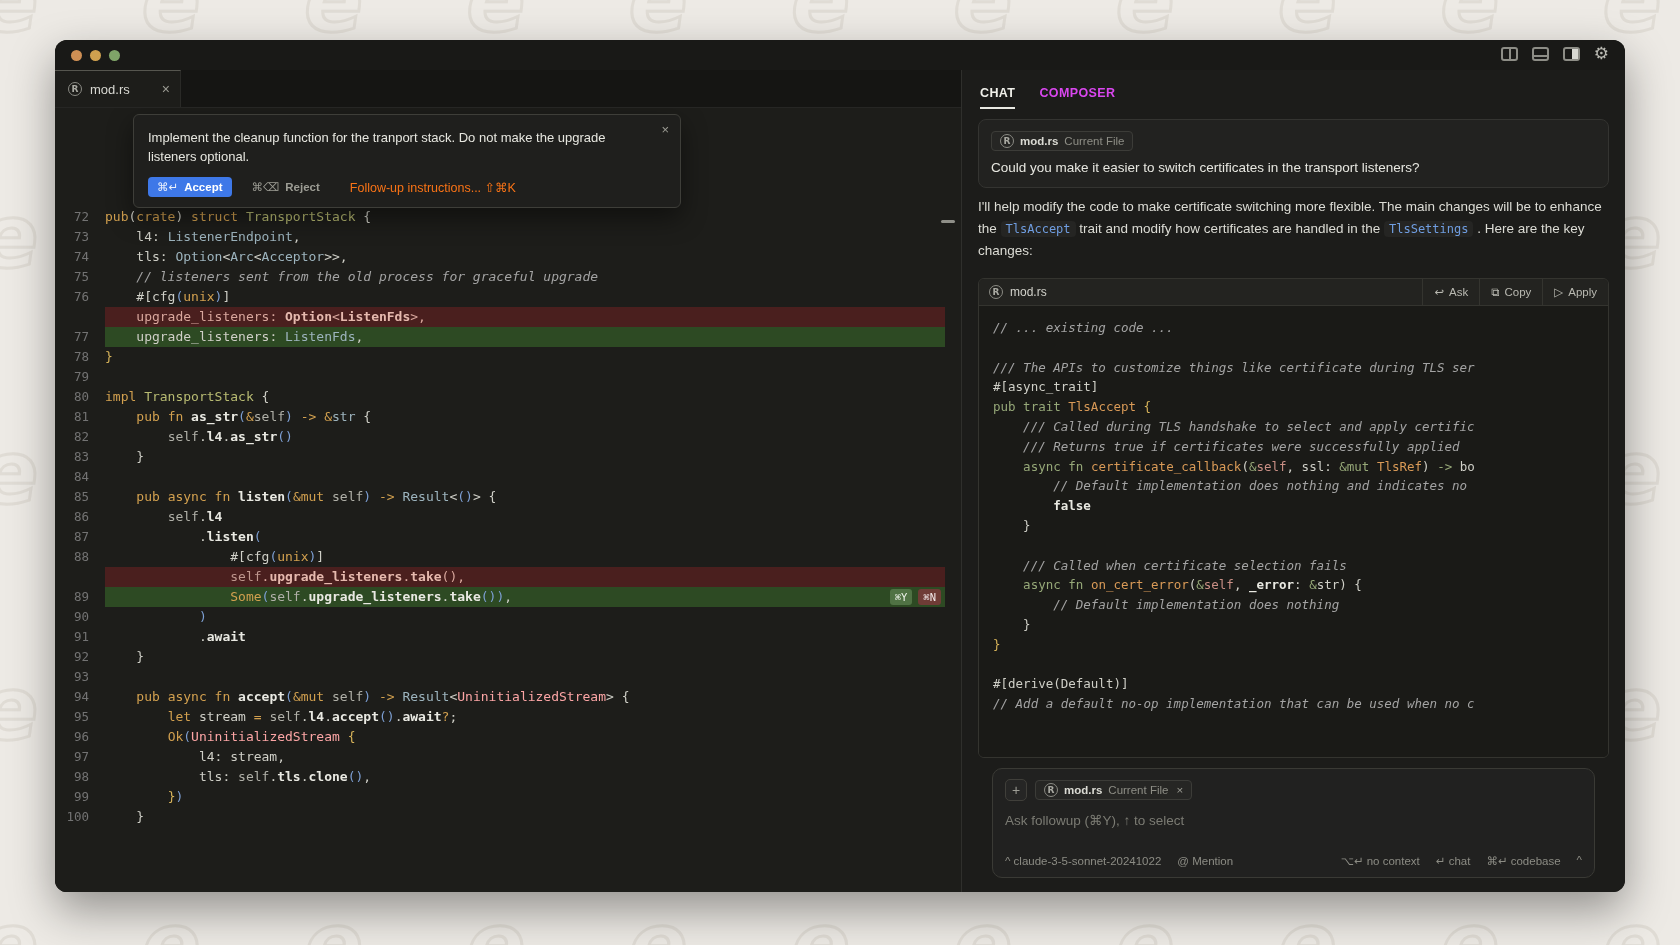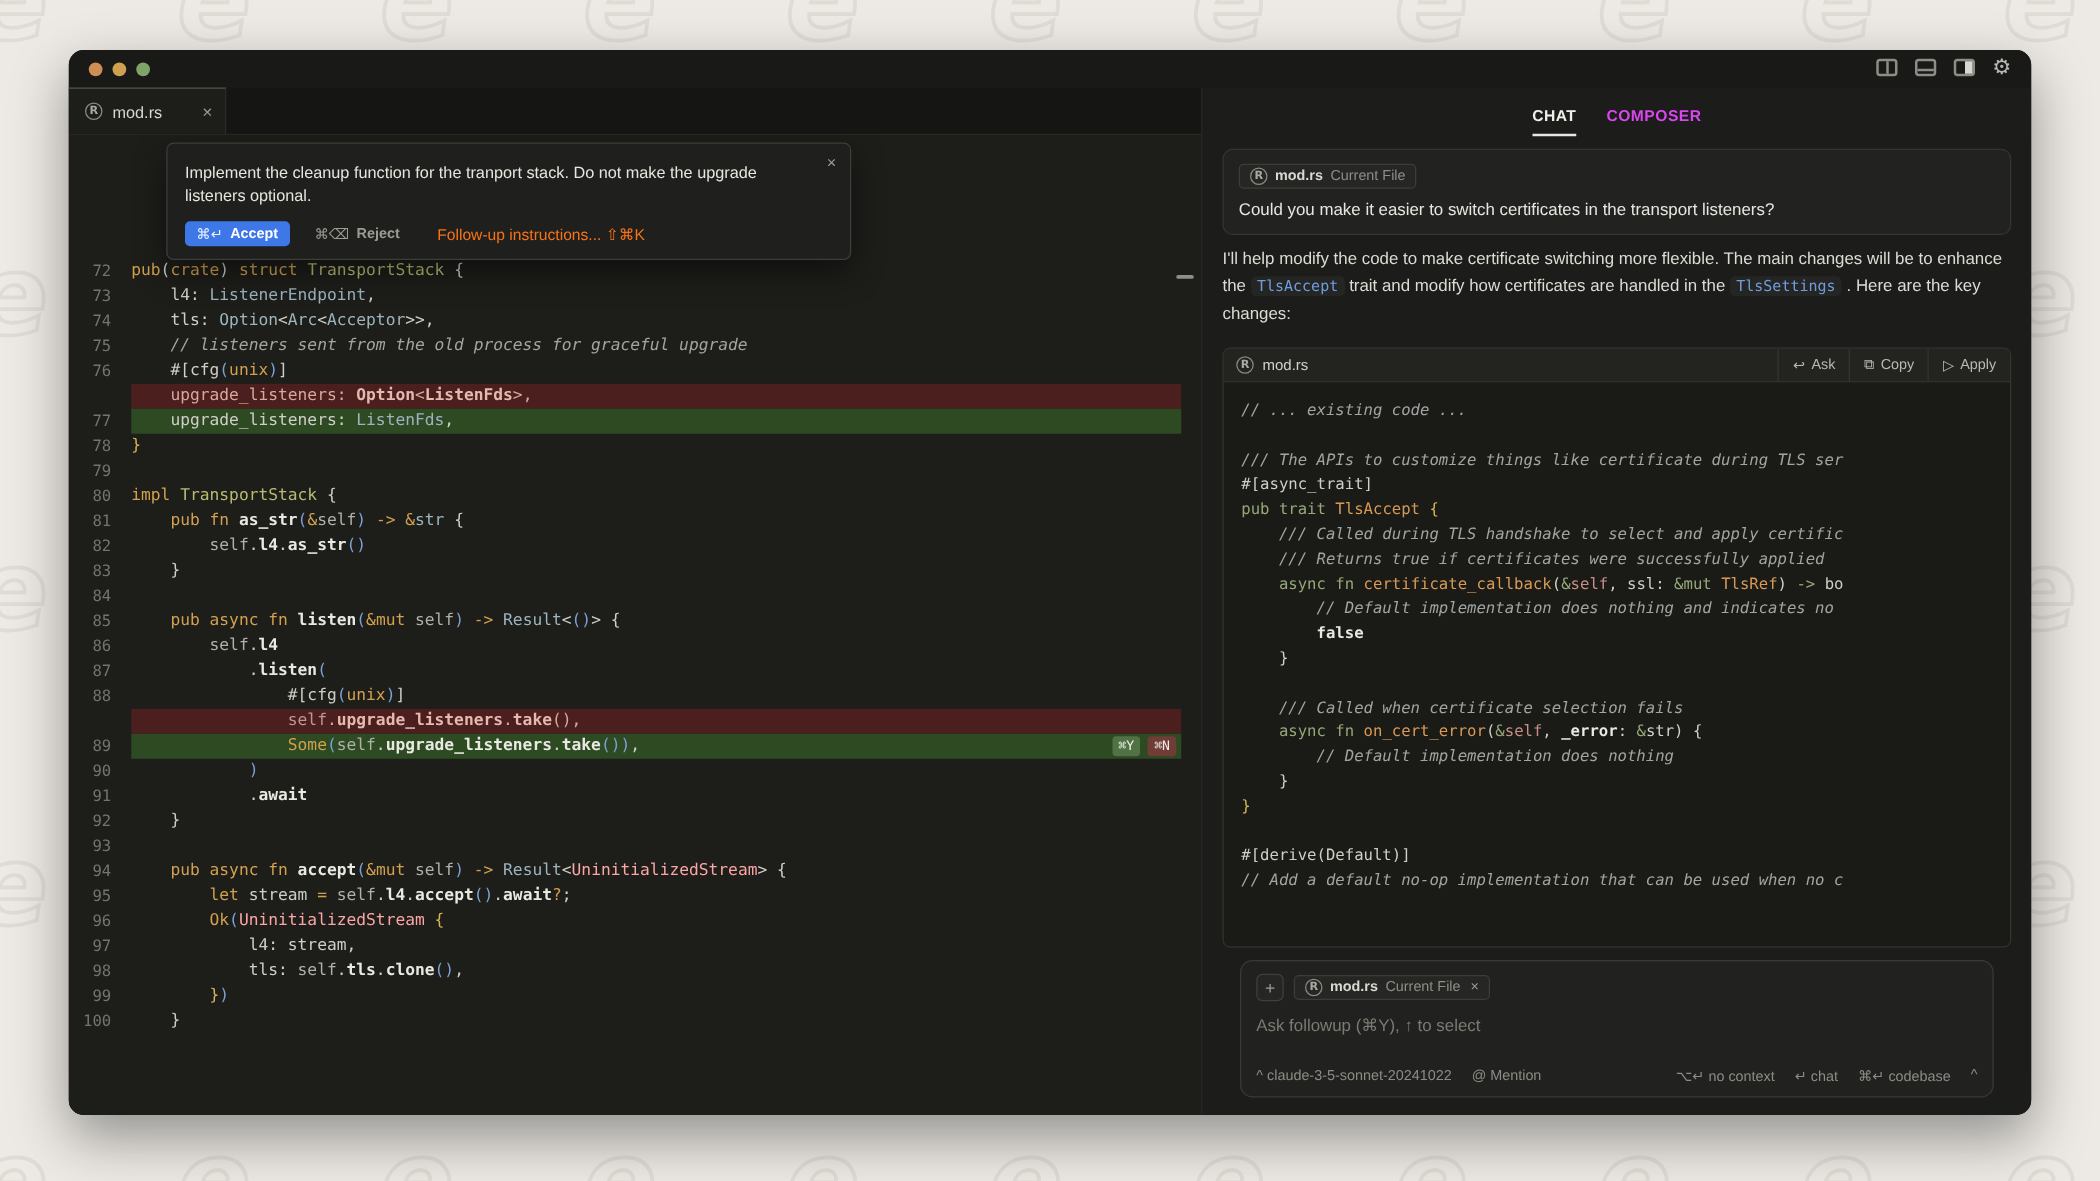--- a/index.html
+++ b/index.html
@@ -86,21 +86,21 @@
   .tk-dr  { color:#d9a79d; }
   .tk-drb { color:#e6b9ae; font-weight:bold; }
   .tk-drs { color:#bf978e; }
   
   .tk-gk  { color:#96a878; }
   .tk-or  { color:#d99a57; }
   .tk-sfp { color:#c98f85; }
 
   
   .chat-pane { flex:1; display:flex; flex-direction:column; background:#1c1c1a; overflow:hidden; }
-  .chat-header { padding:16px 18px 0; display:flex; gap:24px;justify-content:center; }
+  .chat-header { padding:16px 18px 0; display:flex; gap:24px; }
   .chat-tab { font-size:12.5px; font-weight:700; letter-spacing:.4px; color:#d946ef; padding-bottom:7px; }
   .chat-tab.active { color:#f0f0ea; border-bottom:2px solid #e8e8e2; }
 
   .chat-scroll { flex:1; min-height:0; padding:10px 16px 0; display:flex; flex-direction:column; overflow:hidden; }
   .user-card { border:1px solid #343431; background:#222220; border-radius:8px; padding:10px 12px 12px; }
   .ctx-chip { display:inline-flex; align-items:center; gap:6px; border:1px solid #3c3c38;
               background:#262624; border-radius:4px; padding:2px 8px; font-size:11.5px; color:#8e8e86; }
   .chip-file { color:#dadad3; font-weight:600; }
   .chip-close { color:#9b9b93; margin-left:2px; }
   .user-text { margin-top:9px; color:#e7e7e0; font-size:13.5px; }

